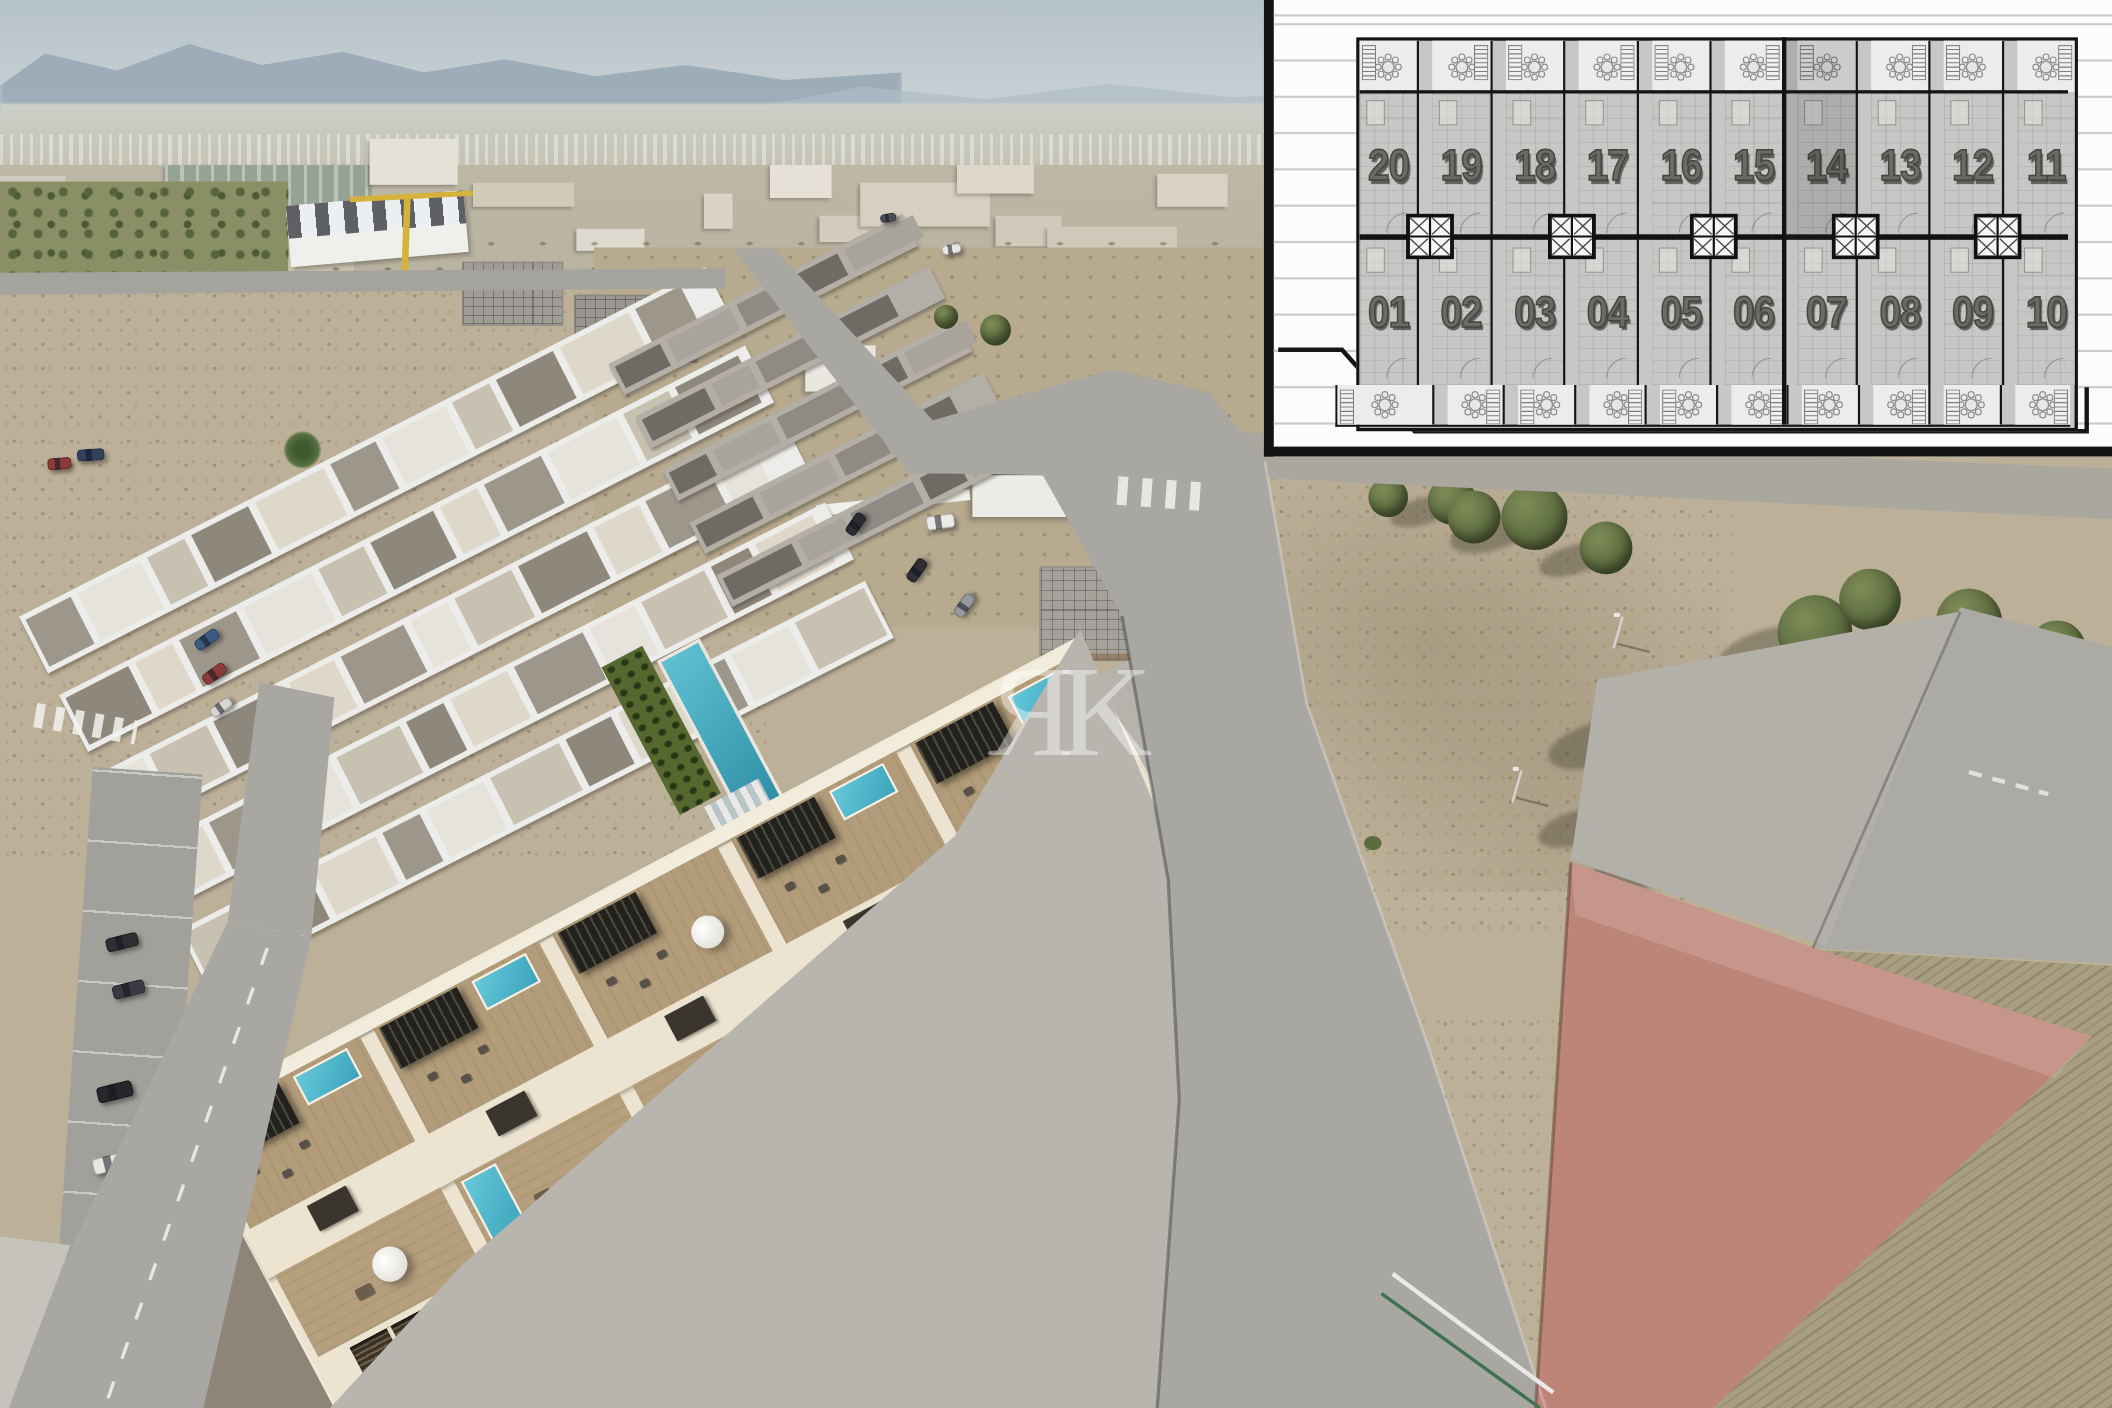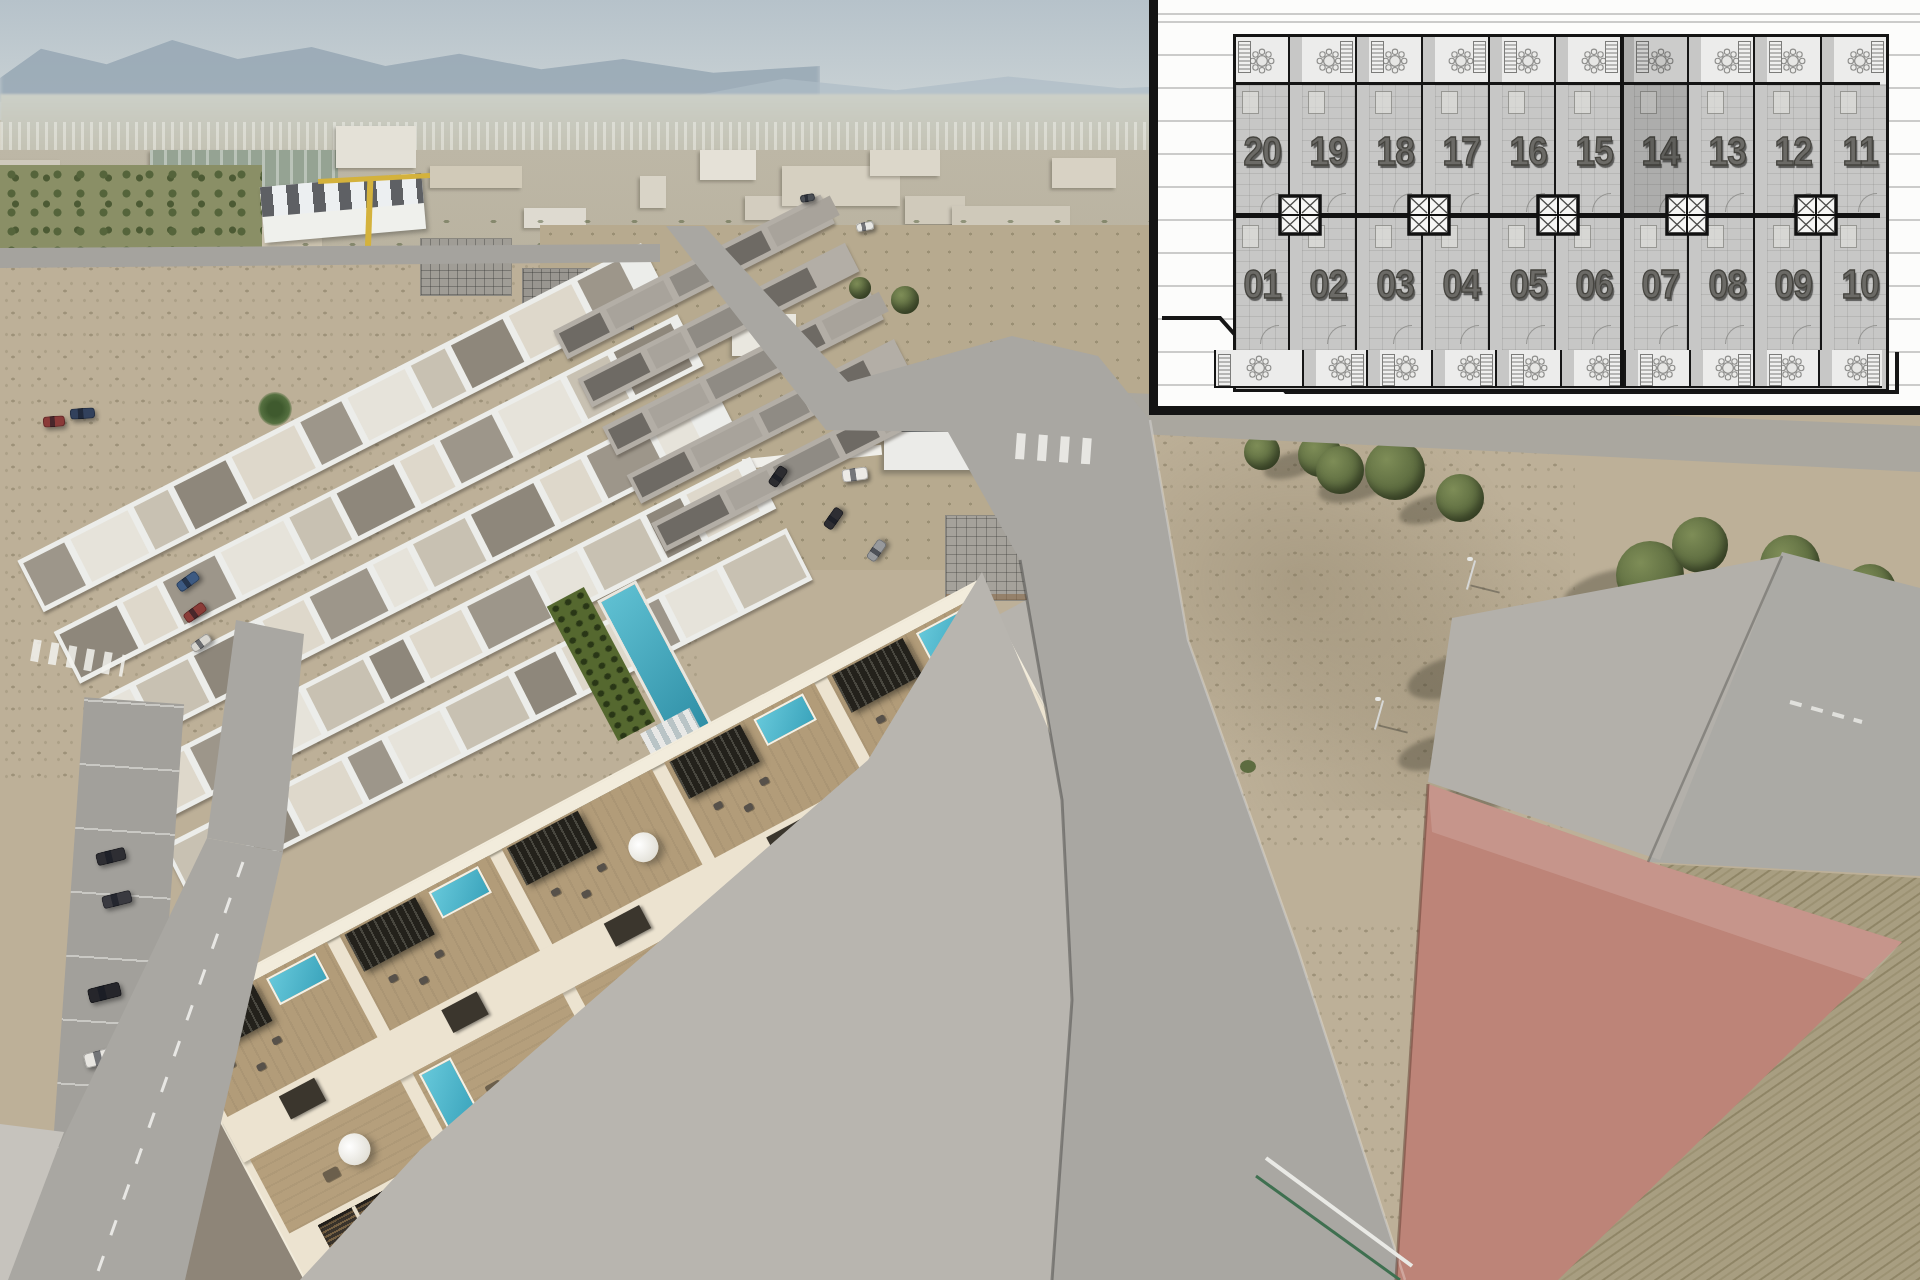--- a/index.html
+++ b/index.html
@@ -466,20 +466,21 @@
         <div style="position: absolute; box-sizing: border-box; left: 1700px; top: 788px; width: 30px; height: 2px; background: rgba(50, 50, 45, 0.4); transform: rotate(14deg);"></div>
         <div class="abs lamp" style="position: absolute; box-sizing: border-box; left: 1700px; top: 760px; height: 30px; transform: rotate(16deg);"></div>
         <div style="position: absolute; box-sizing: border-box; left: 1697px; top: 757px; width: 6px; height: 4px; background: rgb(231, 232, 230); border-radius: 2px;"></div>
         <div style="position: absolute; box-sizing: border-box; left: 1838px; top: 890px; width: 4px; height: 9px; background: rgb(52, 52, 58); transform: rotate(-18deg); box-shadow: rgba(40, 40, 35, 0.4) -6px 3px 2px;"></div>
         <div style="position: absolute; box-sizing: border-box; left: 1768px; top: 940px; width: 4px; height: 9px; background: rgb(52, 52, 58); transform: rotate(-18deg); box-shadow: rgba(40, 40, 35, 0.4) -6px 3px 2px;"></div>
         <div style="position: absolute; box-sizing: border-box; left: 1447px; top: 1256px; width: 4px; height: 9px; background: rgb(52, 52, 58); transform: rotate(-18deg); box-shadow: rgba(40, 40, 35, 0.4) -6px 3px 2px;"></div>
         <div style="position: absolute; box-sizing: border-box; left: 1750px; top: 958px; width: 16px; height: 7px; background: rgb(124, 58, 48); transform: rotate(-20deg);"></div>
         <div style="position: absolute; box-sizing: border-box; left: 1752px; top: 832px; width: 14px; height: 8px; background: rgb(46, 46, 51); transform: rotate(-25deg); box-shadow: rgba(40, 40, 35, 0.4) -8px 4px 2px;"></div>
       </div>
 
+    <div class="abs" id="wm" style="left:898px;top:588px;">ЯK</div>
   </div>
 
   <div class="abs" id="plan-panel">
     <div id="plan-lines">
         <div class="street-line" style="top: 13px;"></div>
         <div class="street-line" style="top: 21px;"></div>
         <div class="street-line" style="top: 54px;"></div>
         <div class="street-line" style="top: 87px;"></div>
         <div class="street-line" style="top: 120px;"></div>
         <div class="street-line" style="top: 153px;"></div>

